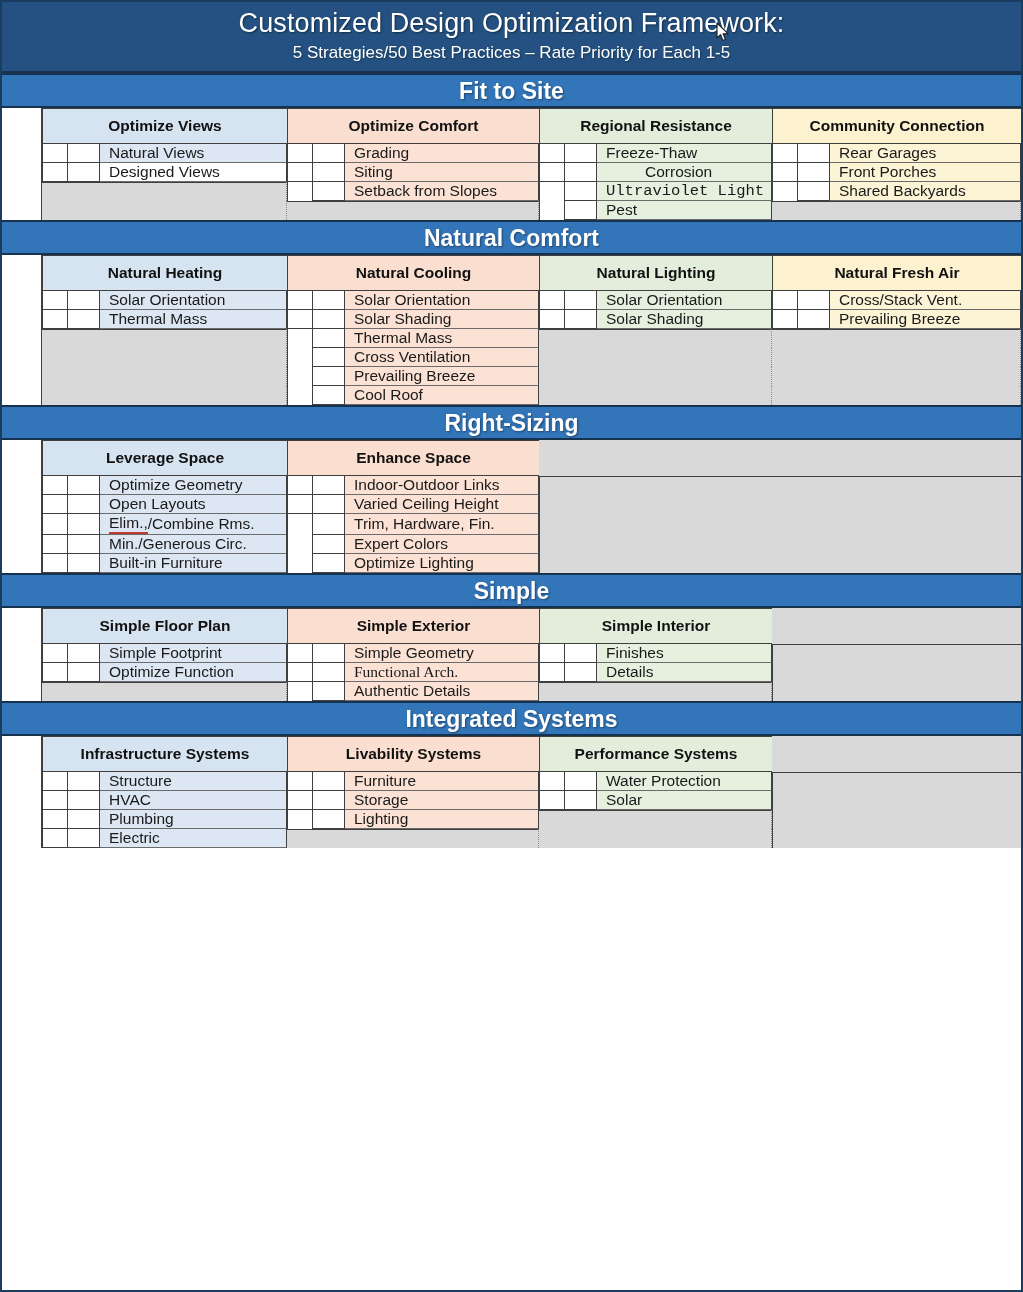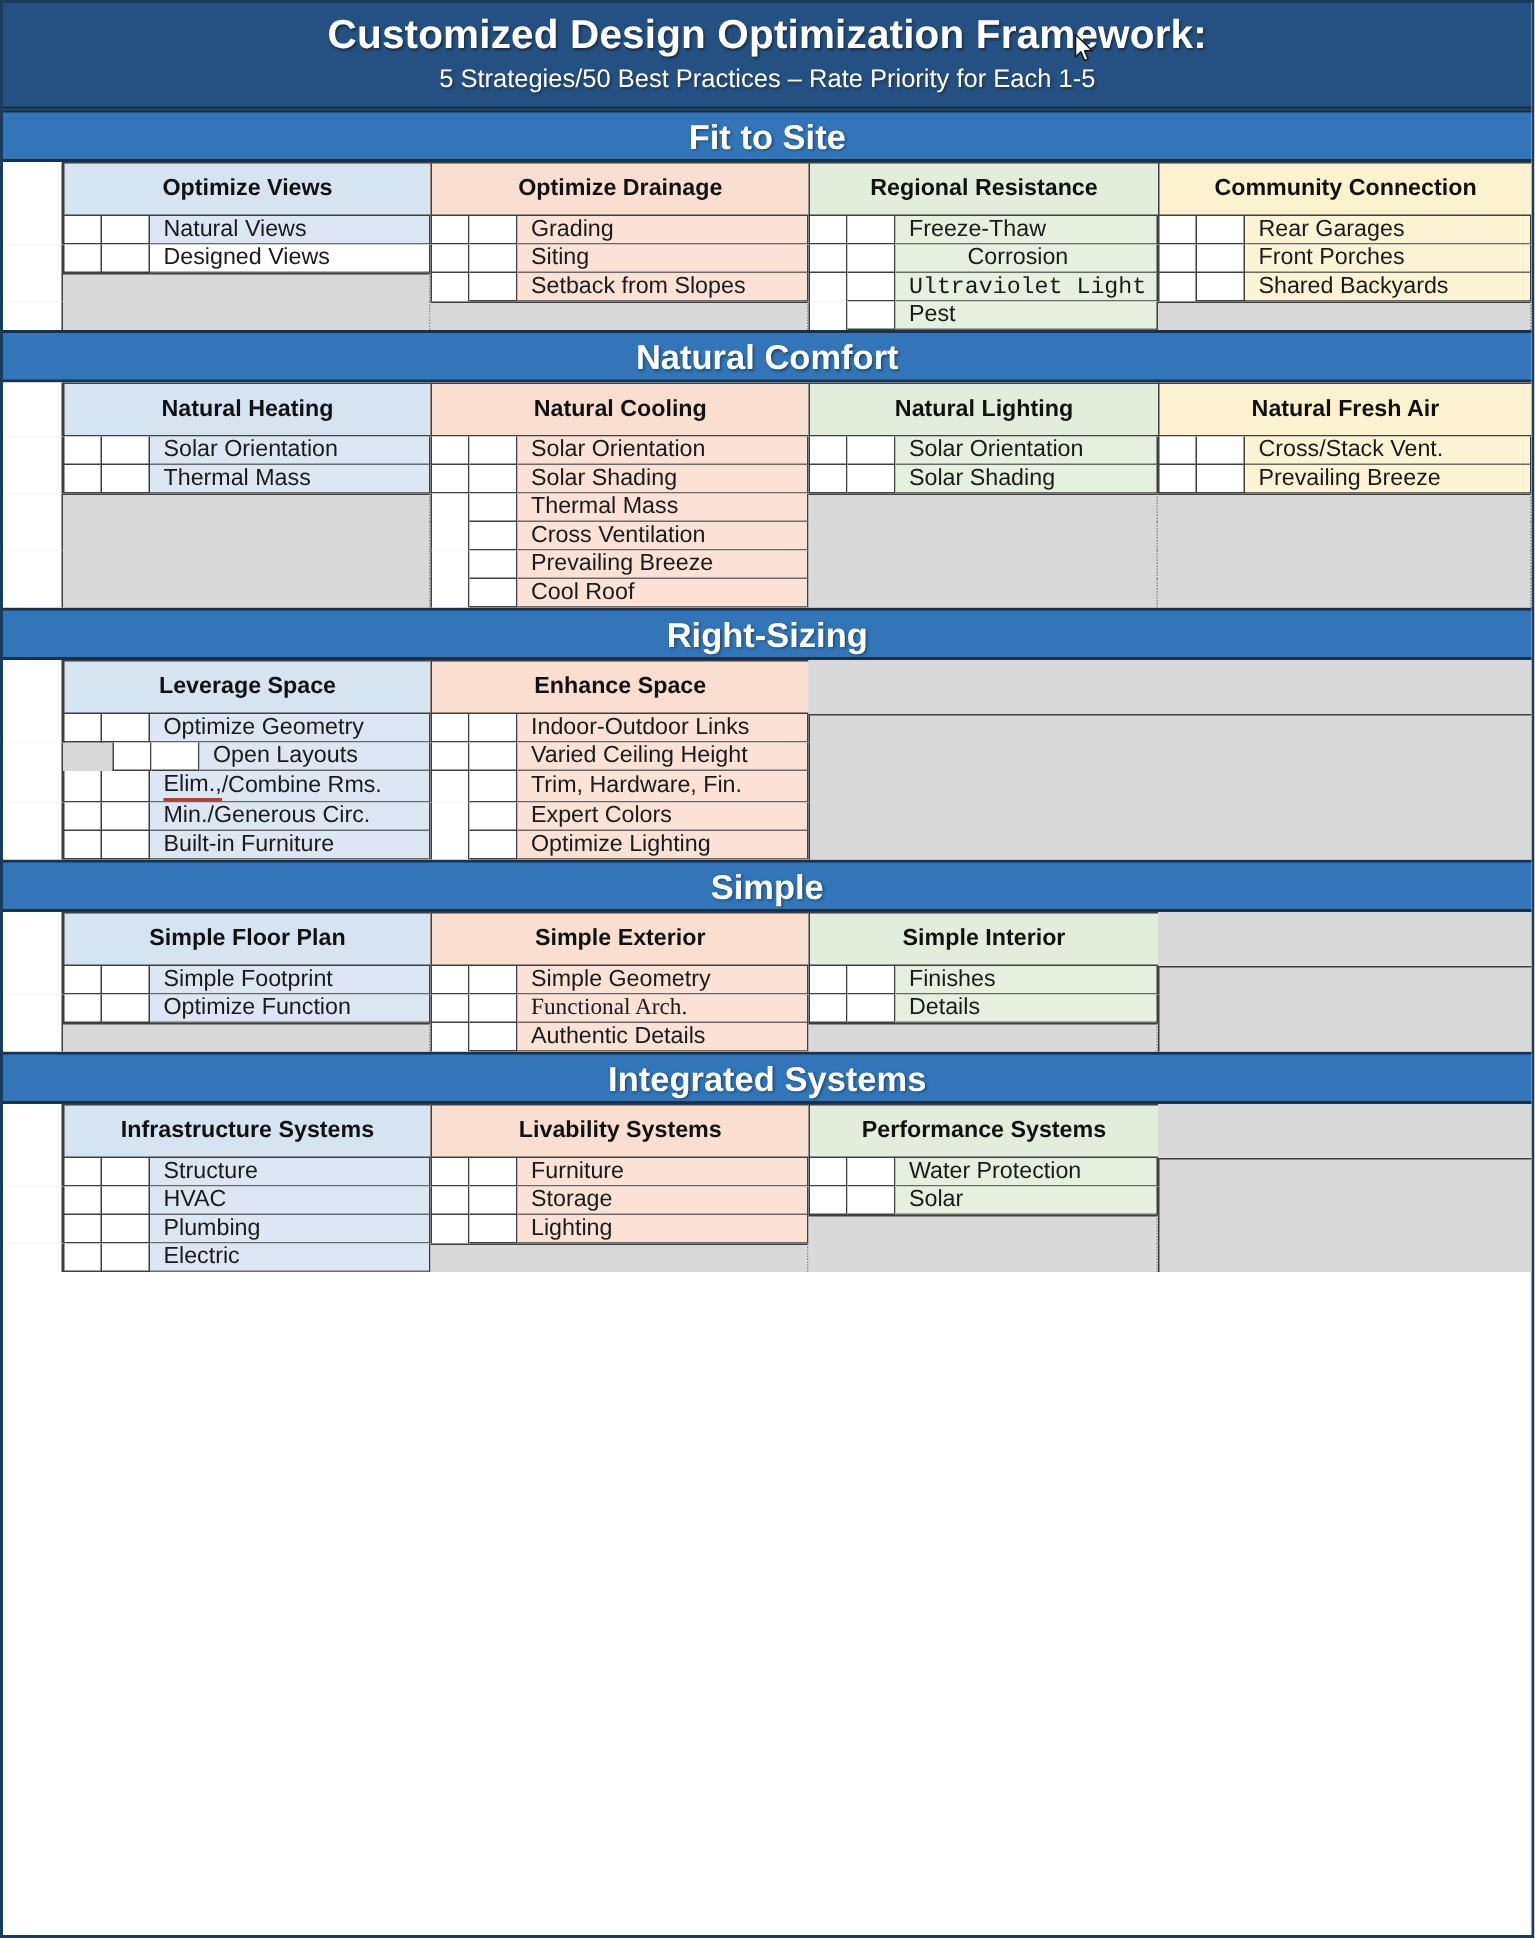--- a/index.html
+++ b/index.html
@@ -20,21 +20,21 @@
   
   .title-bar {
     background: #245181;
     color: #ffffff;
     text-align: center;
     padding: 6px 0 8px 0;
     border-bottom: 2px solid #16324f;
   }
   .title-main {
     font-size: 27px;
-    font-weight: bold;
+    font-weight: normal;
     letter-spacing: .1px;
     text-shadow: 1px 1px 2px rgba(0,0,0,.45);
     line-height: 1.18;
   }
   .title-sub {
     font-size: 17px;
     font-weight: normal;
     margin-top: 3px;
     text-shadow: 1px 1px 2px rgba(0,0,0,.35);
     line-height: 1.2;
@@ -144,21 +144,21 @@
     <div class="title-sub">5 Strategies/50 Best Practices – Rate Priority for Each 1-5</div>
   </div>
 
   <div id="sections-root">
       <div>
         <div class="strategy-band">Fit to Site</div>
         <div class="section-body">
           <div class="grid-row">
             <div class="gutter"></div>
             <div class="group-head t-blue" style="width: 245px; flex: 0 0 245px; background: rgb(214, 227, 240);">Optimize Views</div>
-            <div class="group-head t-peach" style="width: 252px; flex: 0 0 252px; background: rgb(250, 223, 208);">Optimize Drainage</div>
+            <div class="group-head t-peach" style="width: 252px; flex: 0 0 252px; background: rgb(250, 223, 208);">Optimize Comfort</div>
             <div class="group-head t-green" style="width: 233px; flex: 0 0 233px; background: rgb(226, 238, 219);">Regional Resistance</div>
             <div class="group-head t-yellow" style="width: 249px; flex: 0 0 249px; background: rgb(253, 242, 207);">Community Connection</div>
           </div>
           <div class="grid-row">
             <div class="gutter"></div>
             <div style="width: 245px; flex: 0 0 245px; display: flex;">
               <div class="cell-rate"></div>
               <div class="cell-rate2"></div>
               <div class="cell-label" style="background: rgb(220, 231, 243);">Natural Views</div>
             </div>
@@ -353,21 +353,21 @@
             </div>
             <div style="width: 252px; flex: 0 0 252px; display: flex;">
               <div class="cell-rate"></div>
               <div class="cell-rate2"></div>
               <div class="cell-label" style="background: rgb(251, 226, 212);">Indoor-Outdoor Links</div>
             </div>
             <div class="rightfill" style="border-top: 1.5px solid rgb(63, 63, 63);"></div>
           </div>
           <div class="grid-row">
             <div class="gutter"></div>
-            <div style="width: 245px; flex: 0 0 245px; display: flex; padding-left: 33px;">
+            <div style="width: 245px; flex: 0 0 245px; display: flex;">
               <div class="cell-rate"></div>
               <div class="cell-rate2"></div>
               <div class="cell-label" style="background: rgb(220, 231, 243);">Open Layouts</div>
             </div>
             <div style="width: 252px; flex: 0 0 252px; display: flex;">
               <div class="cell-rate"></div>
               <div class="cell-rate2"></div>
               <div class="cell-label" style="background: rgb(251, 226, 212);">Varied Ceiling Height</div>
             </div>
             <div class="rightfill" style="border-top: none;"></div>

